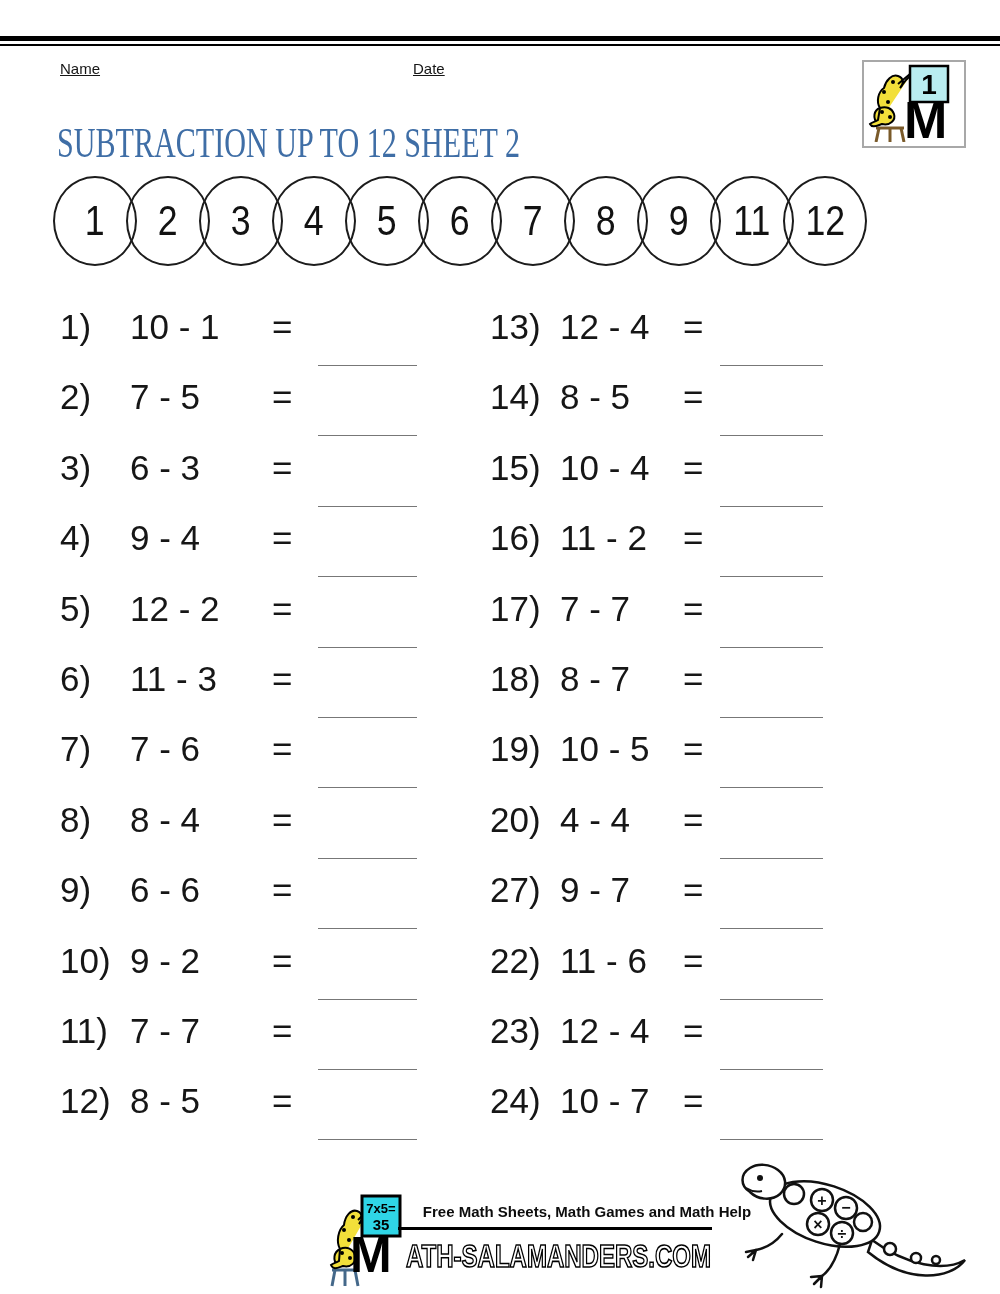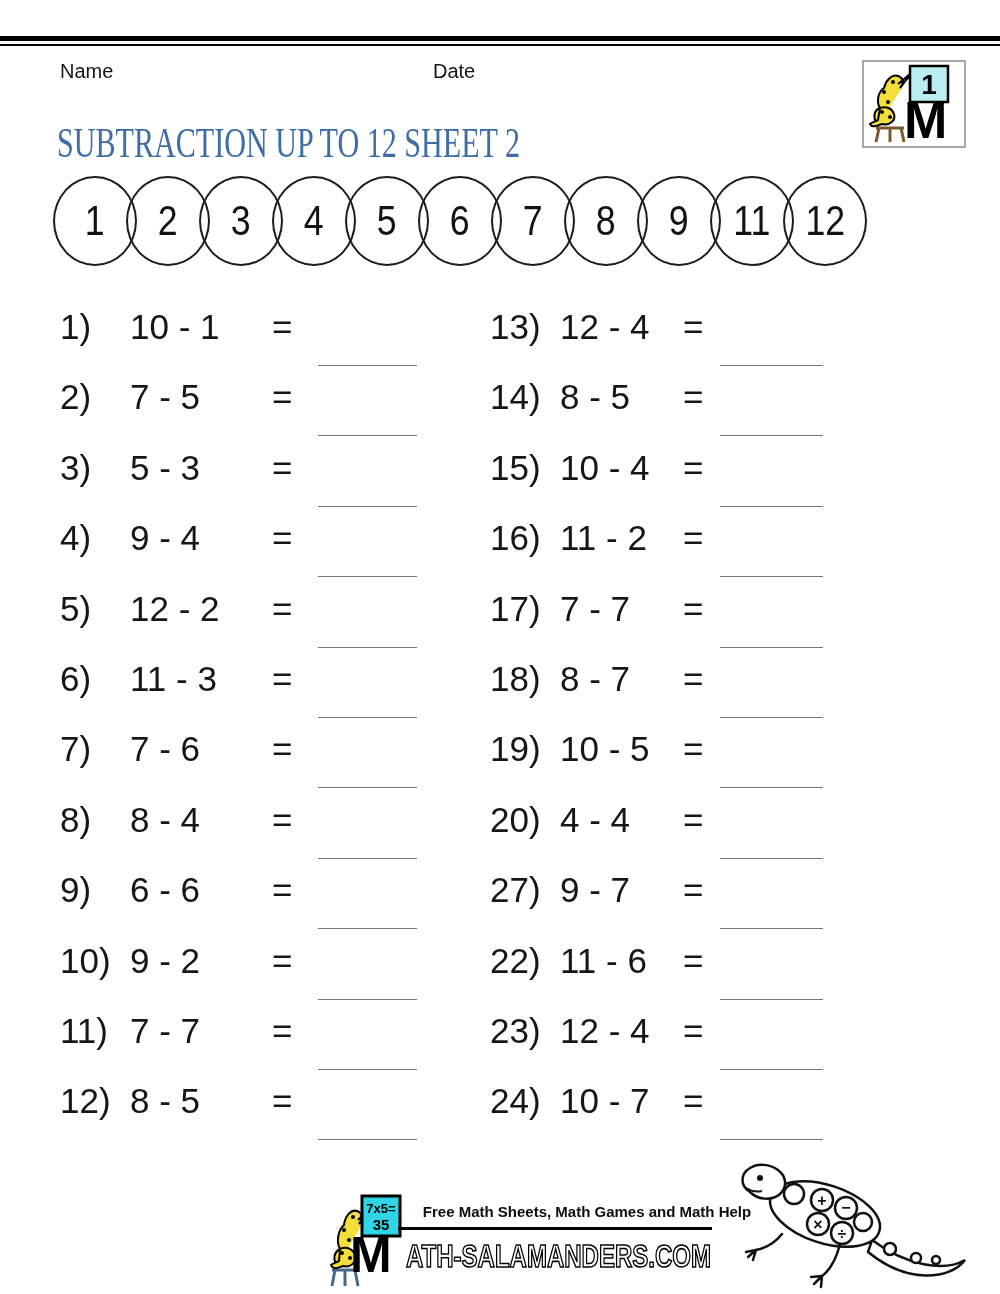--- a/index.html
+++ b/index.html
@@ -3,23 +3,23 @@
 <meta charset="utf-8">
 <style>
   html,body{margin:0;padding:0;background:#fff;}
   #page{
     position:relative;width:1000px;height:1294px;background:#fff;
     font-family:"Liberation Sans",sans-serif;color:#111;overflow:hidden;
   }
   
   .rule-thick{position:absolute;left:0;top:36px;width:1000px;height:5px;background:#000;}
   .rule-thin{position:absolute;left:0;top:44px;width:1000px;height:2px;background:#000;}
-  .hdr-label{position:absolute;top:60px;font-size:20px;color:#151515;}
+  .hdr-label{position:absolute;top:60px;font-size:15px;color:#151515;text-decoration:underline;}
   #name-label{left:60px;}
-  #date-label{left:433px;}
+  #date-label{left:413px;}
   
   .logo-box{
     position:absolute;left:862px;top:60px;width:100px;height:84px;
     border:2px solid #a8a8a8;background:#fff;
   }
   
   .page-title{
     position:absolute;left:57px;top:121px;white-space:nowrap;
     font-family:"Liberation Serif",serif;font-size:43px;line-height:44px;
     color:var(--title-blue);transform:scaleX(.70);transform-origin:left top;
@@ -144,21 +144,21 @@
       <div class="pline"></div>
     </div>
       <div class="prow">
       <span class="pnum">2)</span>
       <span class="pexpr">7 - 5</span>
       <span class="peq">=</span>
       <div class="pline"></div>
     </div>
       <div class="prow">
       <span class="pnum">3)</span>
-      <span class="pexpr">5 - 3</span>
+      <span class="pexpr">6 - 3</span>
       <span class="peq">=</span>
       <div class="pline"></div>
     </div>
       <div class="prow">
       <span class="pnum">4)</span>
       <span class="pexpr">9 - 4</span>
       <span class="peq">=</span>
       <div class="pline"></div>
     </div>
       <div class="prow">

